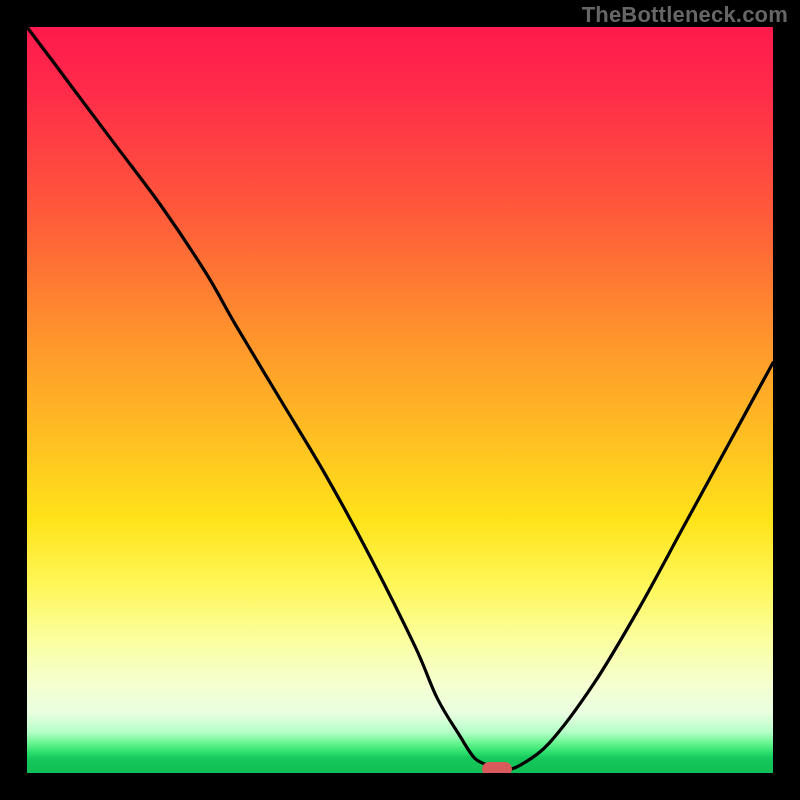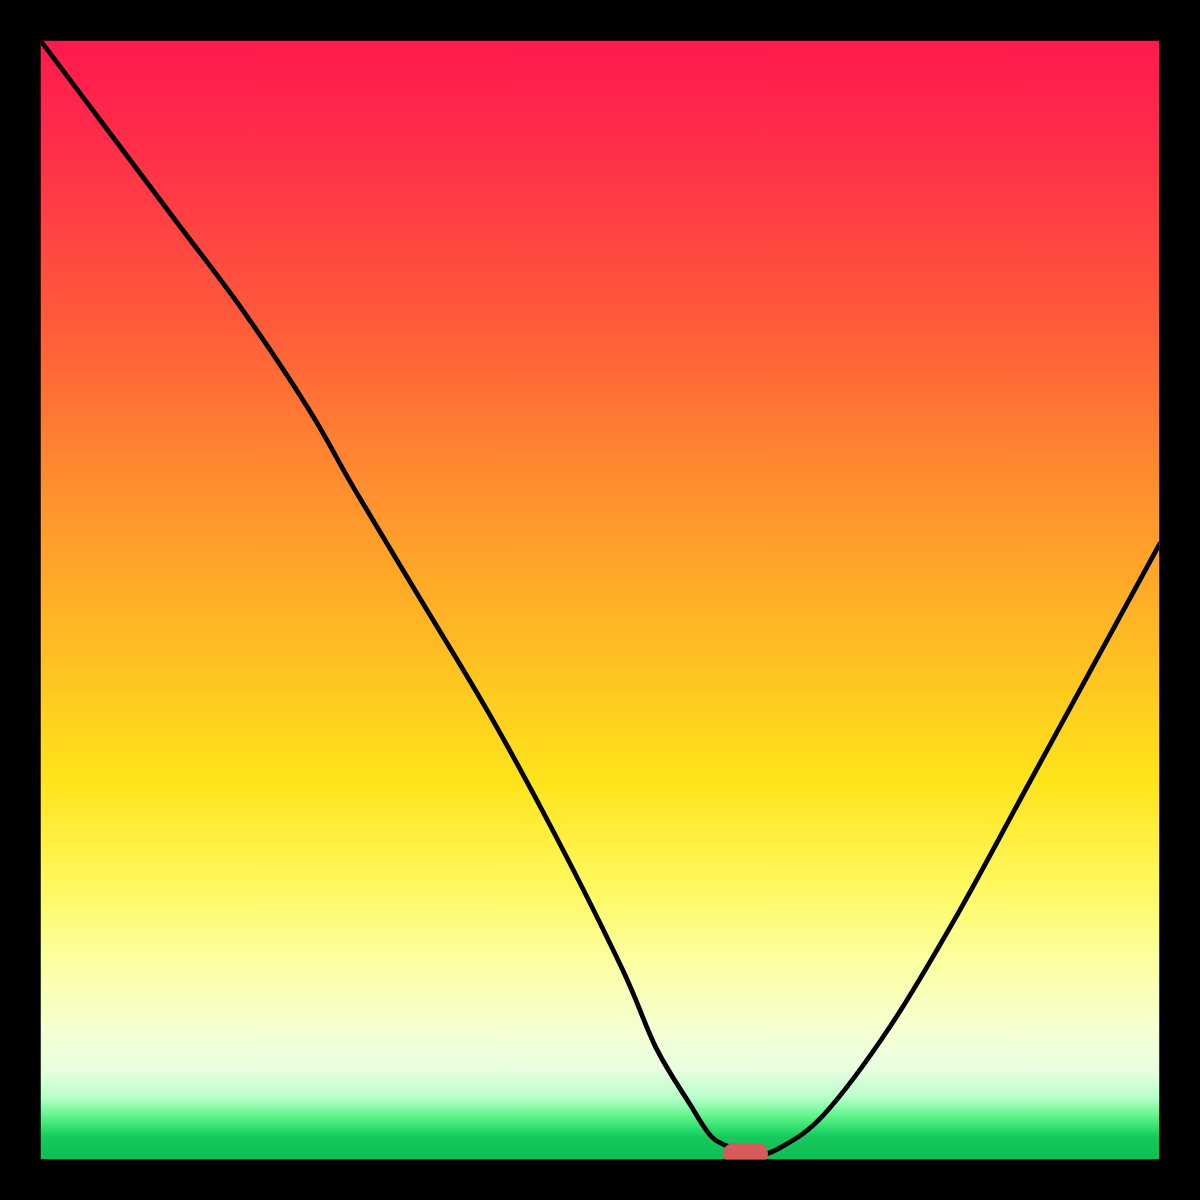--- a/index.html
+++ b/index.html
@@ -68,20 +68,21 @@
     height: 14px;
     border-radius: 7px;
     background: #d85a5a;
     transform: translate(-50%, -50%);
   }
 </style>
 </head>
 <body>
 
 <div class="frame">
+  <div class="watermark">TheBottleneck.com</div>
 
   <div class="plot">
     <div class="gradient"></div>
     <svg class="curve" viewBox="0 0 746 746" preserveAspectRatio="none">
       <path id="curve-path" fill="none" stroke="#000" stroke-width="3.2" stroke-linecap="round" stroke-linejoin="round" d="M 0,0 C 7.46,9.946666666666658 29.839999999999996,39.78666666666662 44.76,59.67999999999995 C 59.68,79.57333333333328 74.6,99.46666666666668 89.52,119.36000000000001 C 104.44,139.25333333333336 119.36,157.9033333333333 134.28,179.03999999999996 C 149.2,200.17666666666662 166.60666666666665,226.2866666666666 179.04,246.17999999999995 C 191.47333333333333,266.07333333333327 196.4466666666667,277.2633333333334 208.88000000000002,298.40000000000003 C 221.31333333333336,319.5366666666667 238.72000000000003,348.1333333333333 253.64000000000001,373 C 268.56,397.8666666666667 283.48,421.48999999999995 298.40000000000003,447.59999999999997 C 313.32000000000005,473.71 328.24,501.0633333333334 343.16,529.6600000000001 C 358.08000000000004,558.2566666666668 376.73,595.5566666666666 387.92,619.18 C 399.11,642.8033333333333 402.84000000000003,656.48 410.3,671.4 C 417.76,686.3199999999999 426.4633333333333,698.7533333333333 432.67999999999995,708.7 C 438.8966666666666,718.6466666666668 442.6266666666666,726.1066666666667 447.59999999999997,731.08 C 452.5733333333333,736.0533333333334 457.5466666666666,736.675 462.52,738.54 C 467.49333333333334,740.405 472.46666666666664,742.27 477.44,742.27 C 482.41333333333336,742.27 484.90000000000003,742.8916666666667 492.36,738.54 C 499.82,734.1883333333333 509.7666666666666,729.8366666666666 522.1999999999999,716.16 C 534.6333333333332,702.4833333333333 552.0400000000001,678.86 566.96,656.48 C 581.88,634.1 596.8,607.99 611.7199999999999,581.88 C 626.6399999999999,555.77 641.56,527.1733333333333 656.48,499.82 C 671.4000000000001,472.46666666666664 686.32,445.11333333333334 701.24,417.76 C 716.16,390.40666666666664 738.54,349.37666666666667 746,335.7"></path>
     </svg>
     <div class="marker" id="min-marker" style="left: 469.98px; top: 742.27px;"></div>
   </div>
 </div>
 

